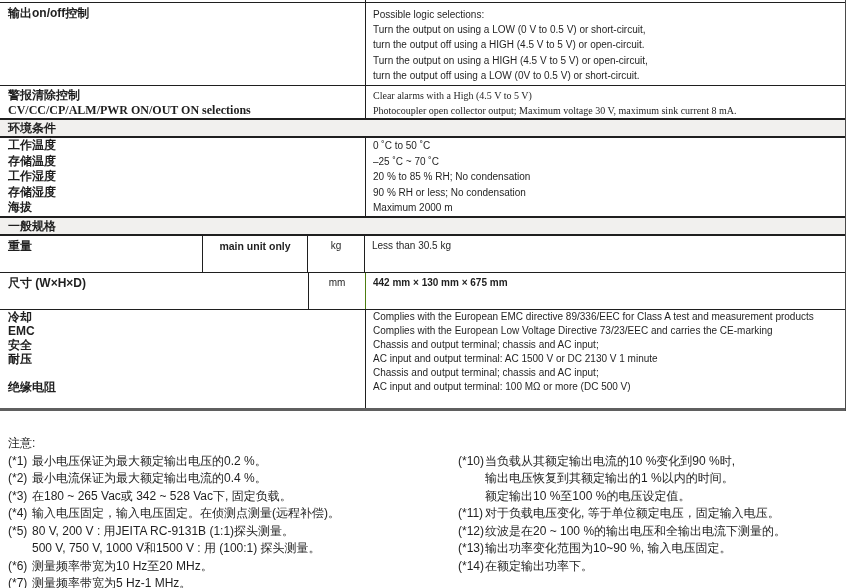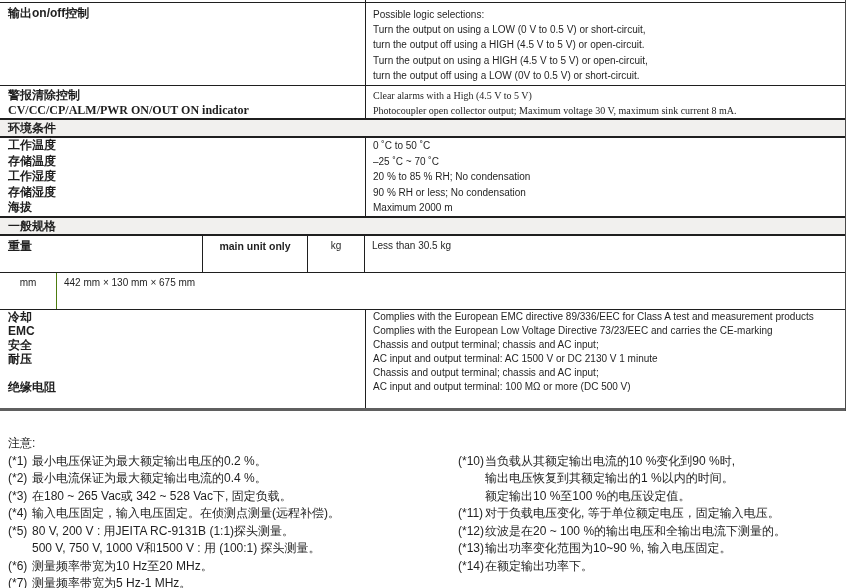--- a/index.html
+++ b/index.html
@@ -44,21 +44,21 @@
 
   .weight-row, .dim-row { display:flex; height:37px; font-size:10px; line-height:16px; }
   .weight-row { border-bottom:1px solid #1f1f1f; }
   .dim-row { border-bottom:1px solid #1f1f1f; }
   .wl { width:203px; border-right:1px solid #1f1f1f; padding:2px 0 0 8px; font-weight:bold; font-size:12px; }
   .wc { width:105px; border-right:1px solid #1f1f1f; text-align:center; padding-top:2px; font-weight:bold; font-size:10.5px; }
   .wu { width:57px;  border-right:1px solid #1f1f1f; text-align:center; padding-top:2px; }
   .wv { flex:1; padding:2px 0 0 7px; }
   .dl { width:309px; border-right:1px solid #1f1f1f; padding:2px 0 0 8px; font-weight:bold; font-size:12px; }
   .du { width:57px;  border-right:1px solid #4d7c0f; text-align:center; padding-top:2px; }
-  .dv { flex:1; padding:2px 0 0 7px; }
+  .dv { flex:1; padding:2px 0 0 7px;font-weight:bold; }
 
   .bottom-rule { height:3px; background:#5f5f5f; }
 
   
   .notes { padding:24px 0 0 8px; font-size:12px; line-height:17.5px; }
   .notes-title { margin-bottom:0; }
   .notes-cols { display:flex; }
   .ncol-left  { width:450px; }
   .ncol-right { flex:1; }
   .note { position:relative; padding-left:24px; }
@@ -85,21 +85,21 @@
         <div>Turn the output on using a LOW (0 V to 0.5 V) or short-circuit,</div>
         <div>turn the output off using a HIGH (4.5 V to 5 V) or open-circuit.</div>
         <div>Turn the output on using a HIGH (4.5 V to 5 V) or open-circuit,</div>
         <div>turn the output off using a LOW (0V to 0.5 V) or short-circuit.</div>
       </div>
     </div>
 
     <div class="row r2">
       <div class="cell-l">
         <div>警报清除控制</div>
-        <div>CV/CC/CP/ALM/PWR ON/OUT ON indicator</div>
+        <div>CV/CC/CP/ALM/PWR ON/OUT ON selections</div>
       </div>
       <div class="cell-r">
         <div>Clear alarms with a High (4.5 V to 5 V)</div>
         <div>Photocoupler open collector output; Maximum voltage 30 V, maximum sink current 8 mA.</div>
       </div>
     </div>
 
     <div class="band">环境条件</div>
     <div class="block env-block">
       <div class="bl">
@@ -121,20 +121,21 @@
     <div class="band">一般规格</div>
 
     <div class="weight-row">
       <div class="wl">重量</div>
       <div class="wc">main unit only</div>
       <div class="wu">kg</div>
       <div class="wv">Less than 30.5 kg</div>
     </div>
 
     <div class="dim-row">
+      <div class="dl">尺寸 (W×H×D)</div>
       <div class="du">mm</div>
       <div class="dv">442 mm × 130 mm × 675 mm</div>
     </div>
 
     <div class="block gen-block">
       <div class="bl">
         <div class="line">冷却</div>
         <div class="line">EMC</div>
         <div class="line">安全</div>
         <div class="line">耐压</div>

